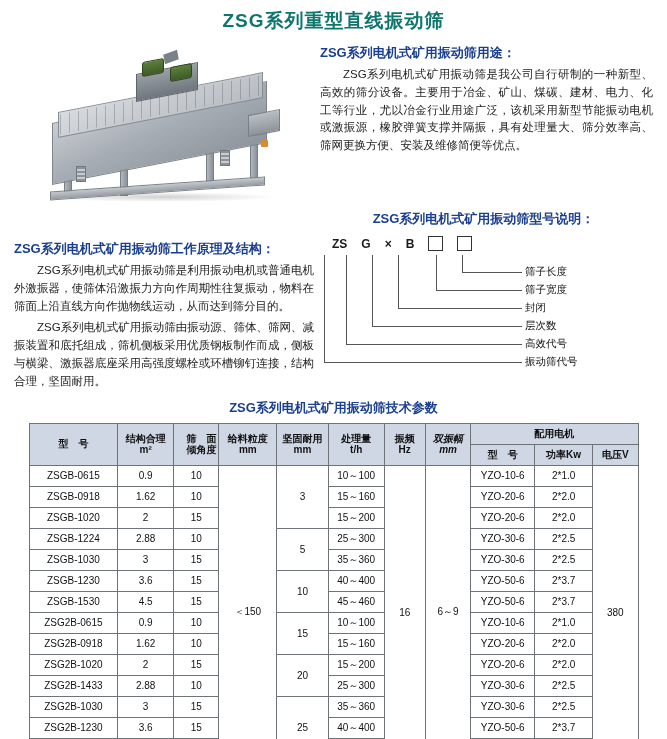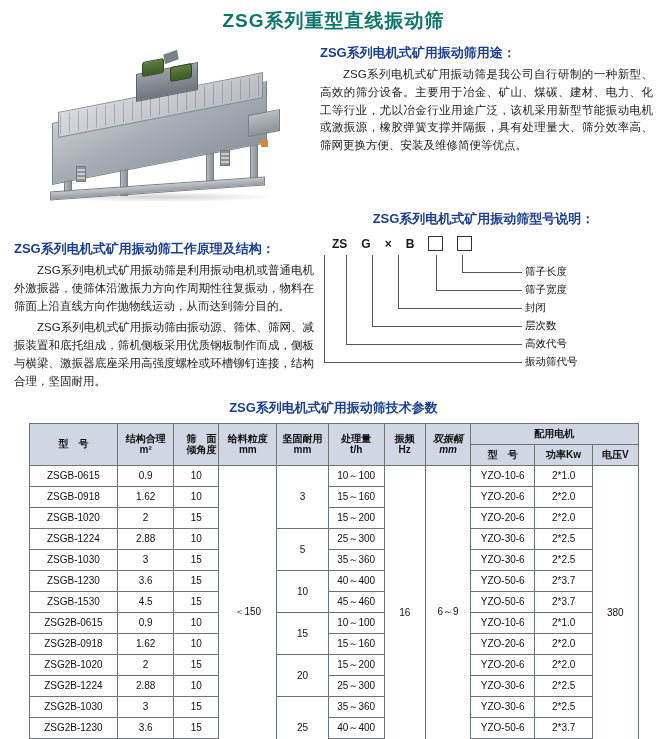--- a/index.html
+++ b/index.html
@@ -413,21 +413,21 @@
     <tr>
       <td class="model-cell">ZSG2B-1020</td>
       <td>2</td>
       <td>15</td>
       <td class="vert-merge" rowspan="2">20</td>
       <td>15～200</td>
       <td>YZO-20-6</td>
       <td>2*2.0</td>
     </tr>
     <tr>
-      <td class="model-cell">ZSG2B-1224</td>
+      <td class="model-cell">ZSG2B-1433</td>
       <td>2.88</td>
       <td>10</td>
       <td>25～300</td>
       <td>YZO-30-6</td>
       <td>2*2.5</td>
     </tr>
     <tr>
       <td class="model-cell">ZSG2B-1030</td>
       <td>3</td>
       <td>15</td>

